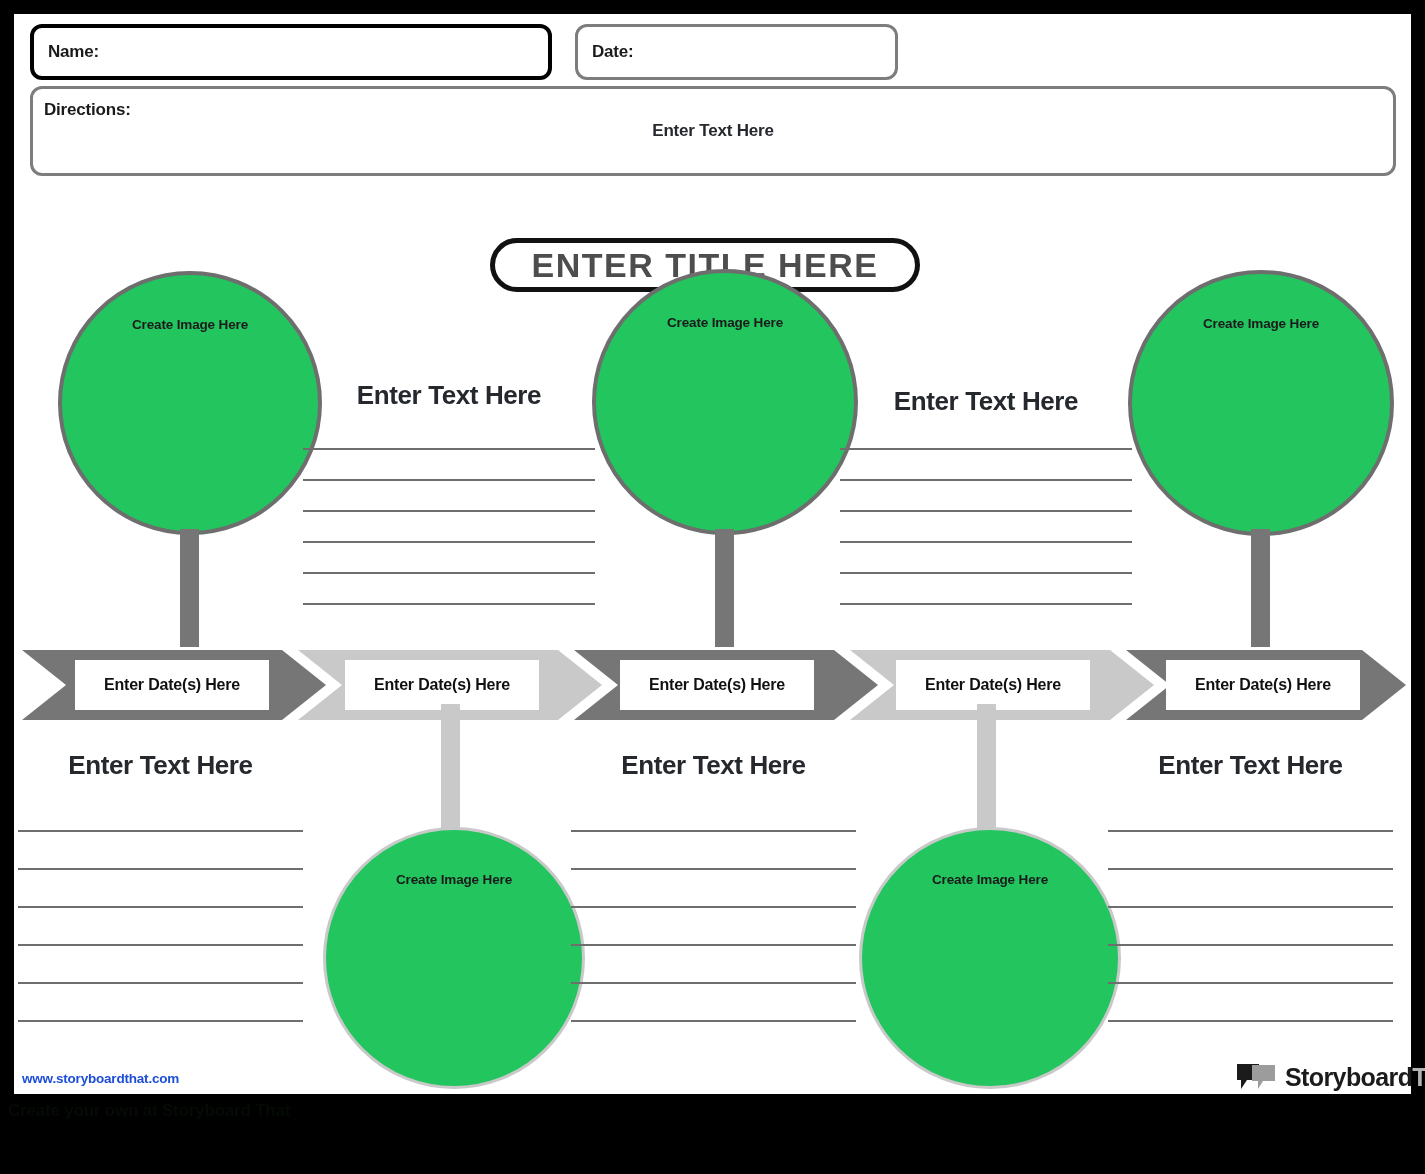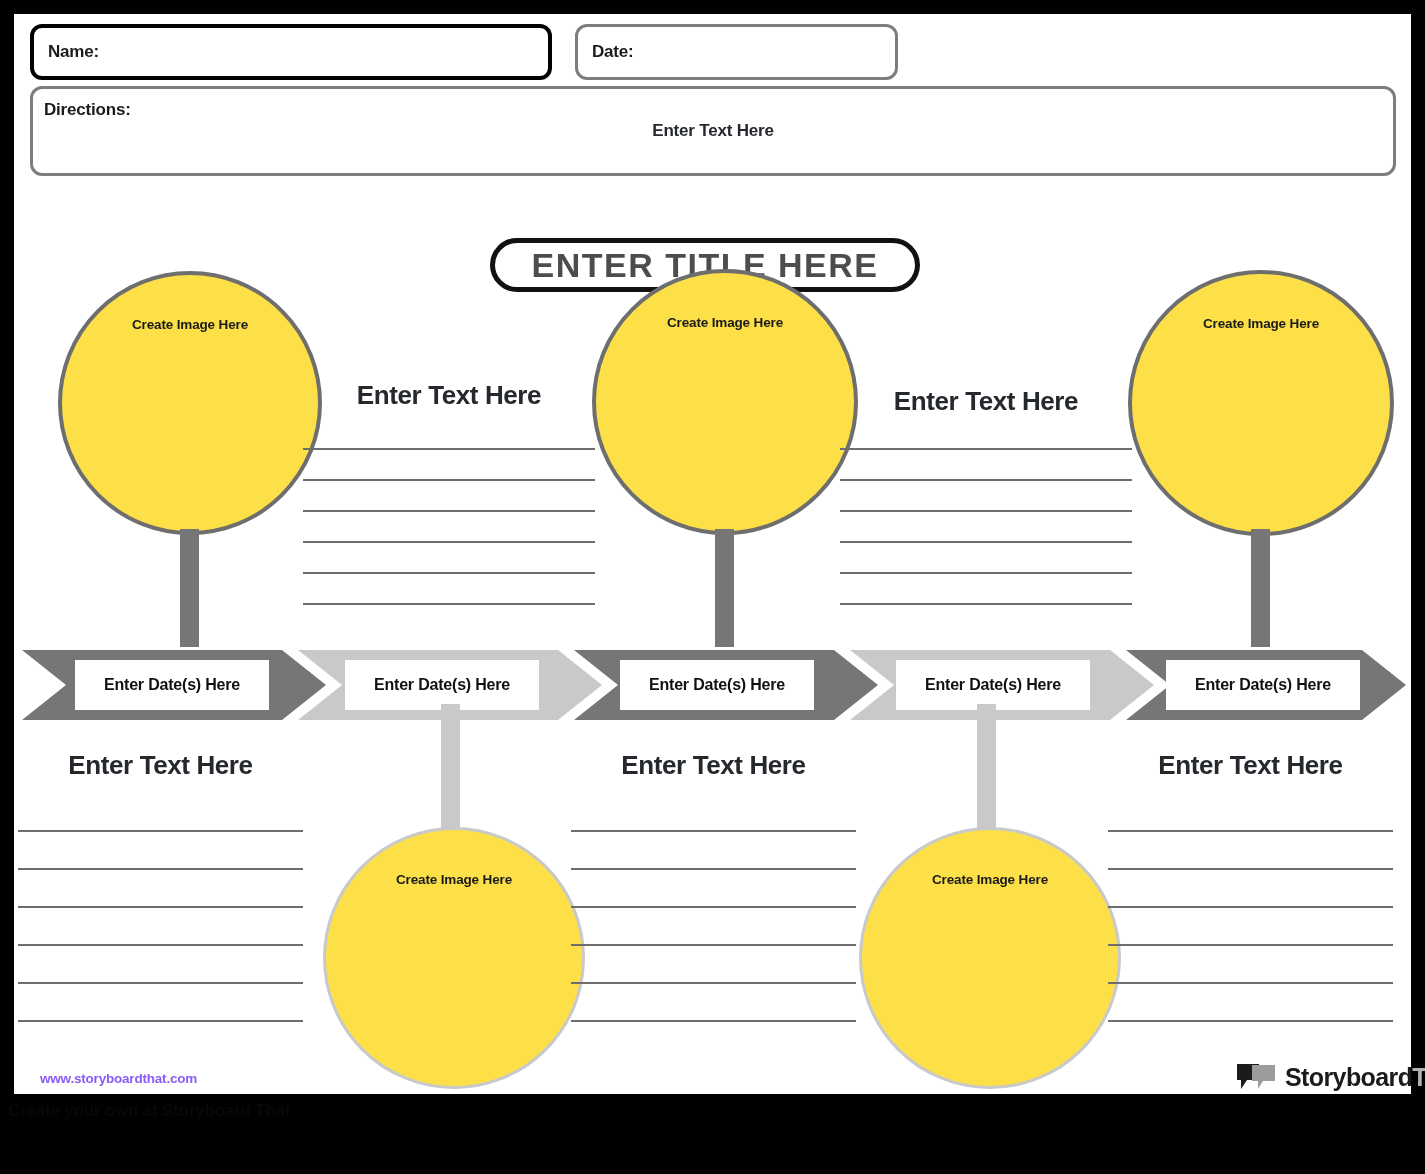--- a/index.html
+++ b/index.html
@@ -122,21 +122,21 @@
     font-weight: 700;
     color: #4d4d4d;
     letter-spacing: 1.5px;
   }
 
   
   .circle {
     position: absolute;
     box-sizing: border-box;
     border-radius: 50%;
-    background: #fde047;
+    background: #22c55e;
   }
   .circle-top { border: 4px solid #6e6e6e; }
   .circle-bottom { border: 3px solid #c9c9c9; }
   .circle-caption {
     position: absolute;
     left: 0;
     right: 0;
     top: 42px;
     text-align: center;
     font-size: 13.5px;
@@ -194,25 +194,25 @@
     font-size: 16px;
     font-weight: 700;
     color: #111111;
     letter-spacing: -0.2px;
     white-space: nowrap;
   }
 
   
   #footer-url {
     position: absolute;
-    left: 26px;
+    left: 8px;
     top: 1057px;
     font-size: 13.5px;
     font-weight: 700;
-    color: #8b5cf6;
+    color: #1d4ed8;
     letter-spacing: -0.2px;
   }
   #logo {
     position: absolute;
     left: 1221px;
     top: 1048px;
     display: flex;
     align-items: center;
     gap: 8px;
   }

